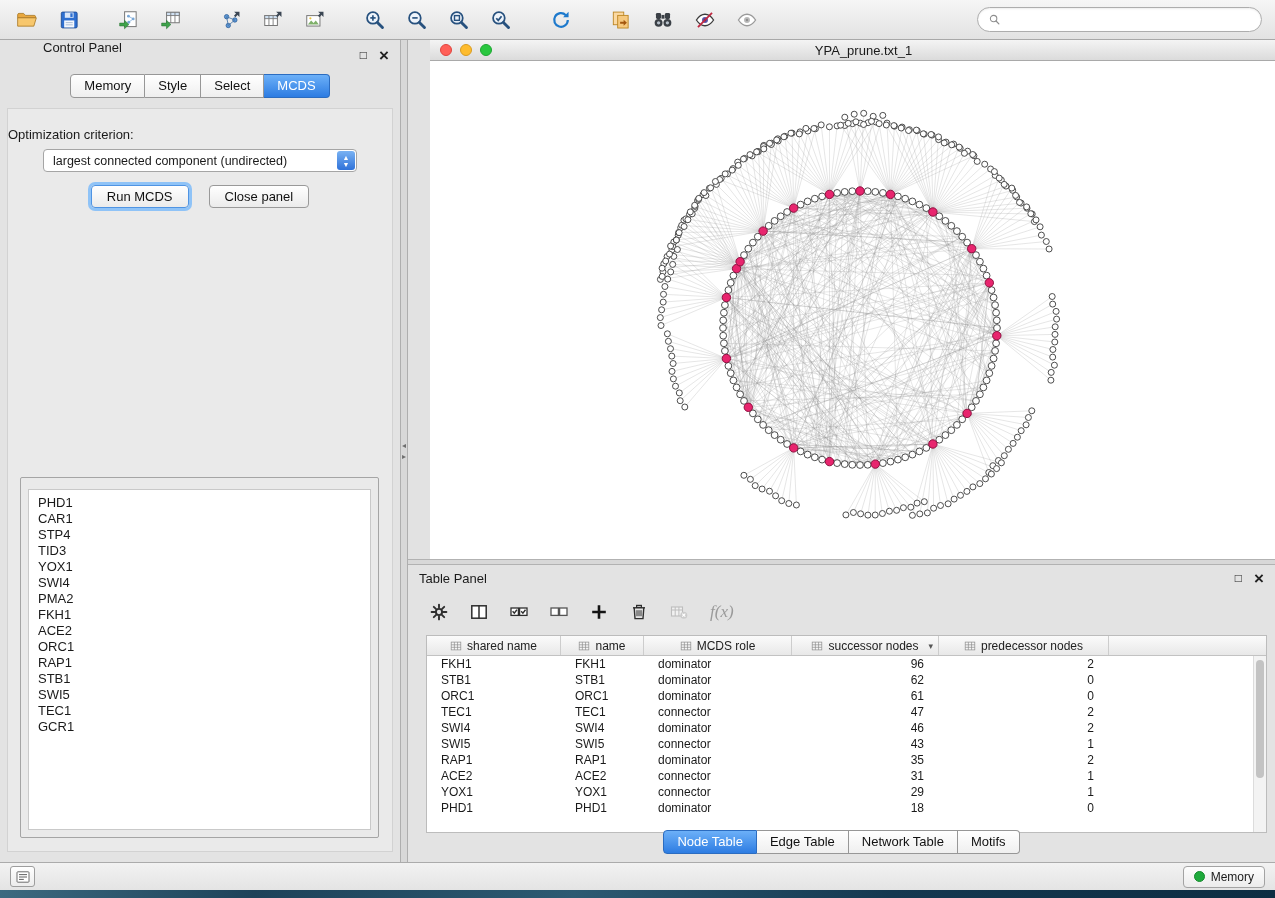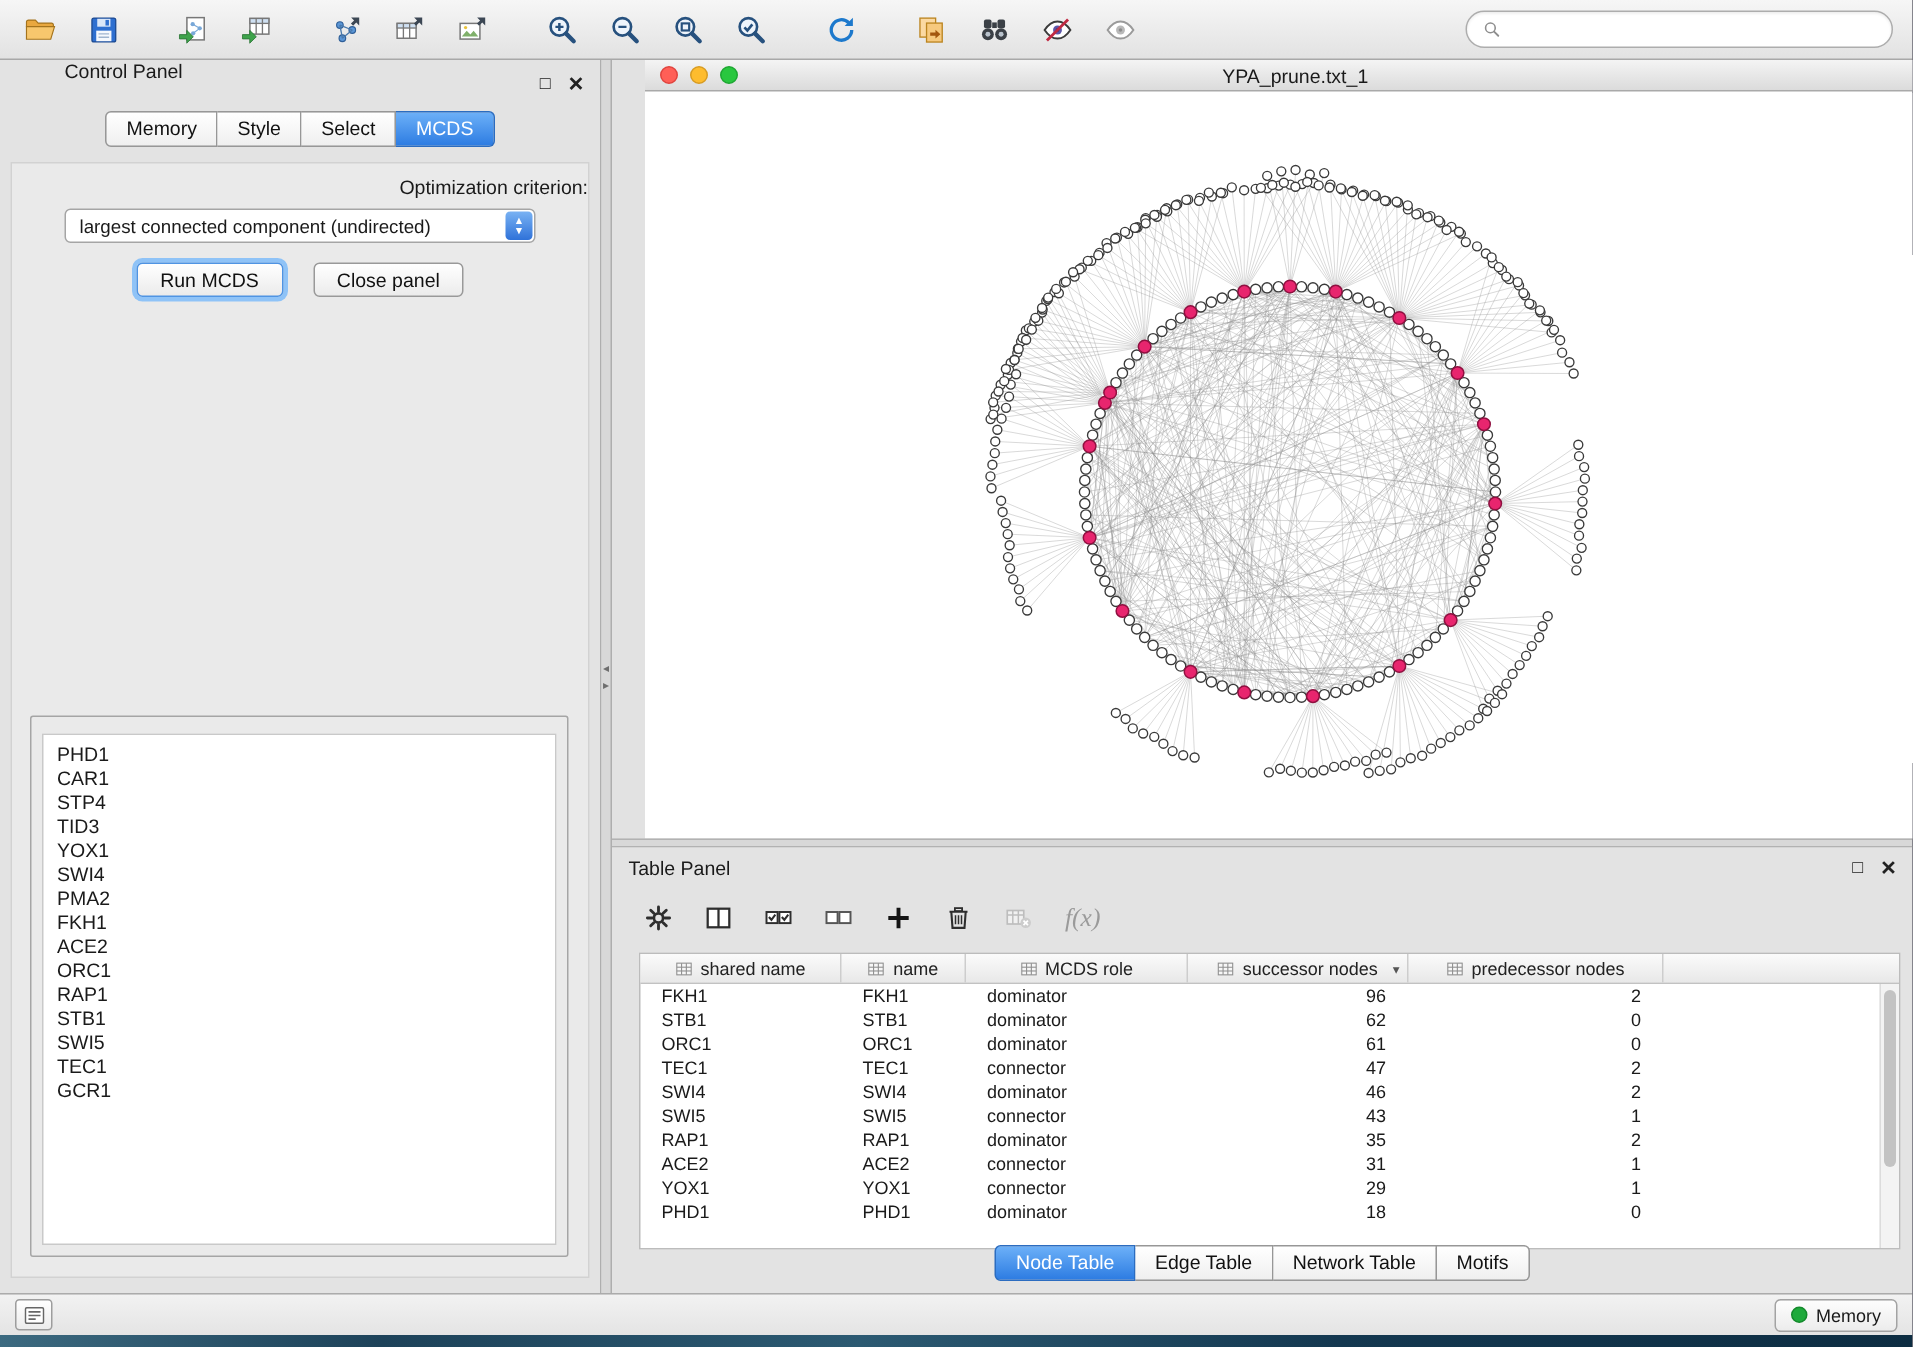--- a/index.html
+++ b/index.html
@@ -34,21 +34,21 @@
   .glyph-float { font-size:12px; line-height:1; }
   .glyph-close { font-size:17px; font-weight:bold; line-height:1; }
   .seg-tabs { display:flex; justify-content:center; position:relative; z-index:2; margin-top:4px; }
   .seg-tab { padding:3px 13px 4px; font-size:13px; background:linear-gradient(#ffffff,#efefef);
              border:1px solid #979797; border-left-width:0; color:#111; }
   .seg-tab:first-child { border-left-width:1px; border-radius:4px 0 0 4px; }
   .seg-tab:last-child { border-radius:0 4px 4px 0; }
   .seg-tab.active { background:linear-gradient(#6cb0f8,#2d7ce2); color:#fff; border-color:#2b6cc0; }
   .tab-page { position:absolute; left:7px; right:7px; top:68px; bottom:10px;
               background:#eaeaea; border:1px solid #d2d2d2; }
-  .opt-label { text-align:right; margin-top:8px; }
+  .opt-label { text-align:left; margin-top:18px; }
   .opt-select { width:314px; height:23px; margin:7px auto 0; background:#fff;
                 border:1px solid #a5a5a5; border-radius:4px; position:relative;
                 display:flex; align-items:center; padding:0 26px 0 9px; font-size:12.5px; white-space:nowrap; }
   .stepper { position:absolute; right:1px; top:1px; width:18px; height:19px; border-radius:3px;
              background:linear-gradient(#79b2f3,#2f72d9); color:#fff; display:flex; flex-direction:column;
              align-items:center; justify-content:center; font-size:7px; line-height:7px; }
   .btn-row { display:flex; justify-content:center; gap:20px; margin-top:13px; }
   .btn { font-family:inherit; font-size:13px; height:23px; padding:0 15px;
          background:linear-gradient(#ffffff,#ebebeb); border:1px solid #999; border-radius:4px; color:#111; }
   .focus-ring { box-shadow:0 0 0 3px #8fc3f7; border-color:#4f94e3; }

